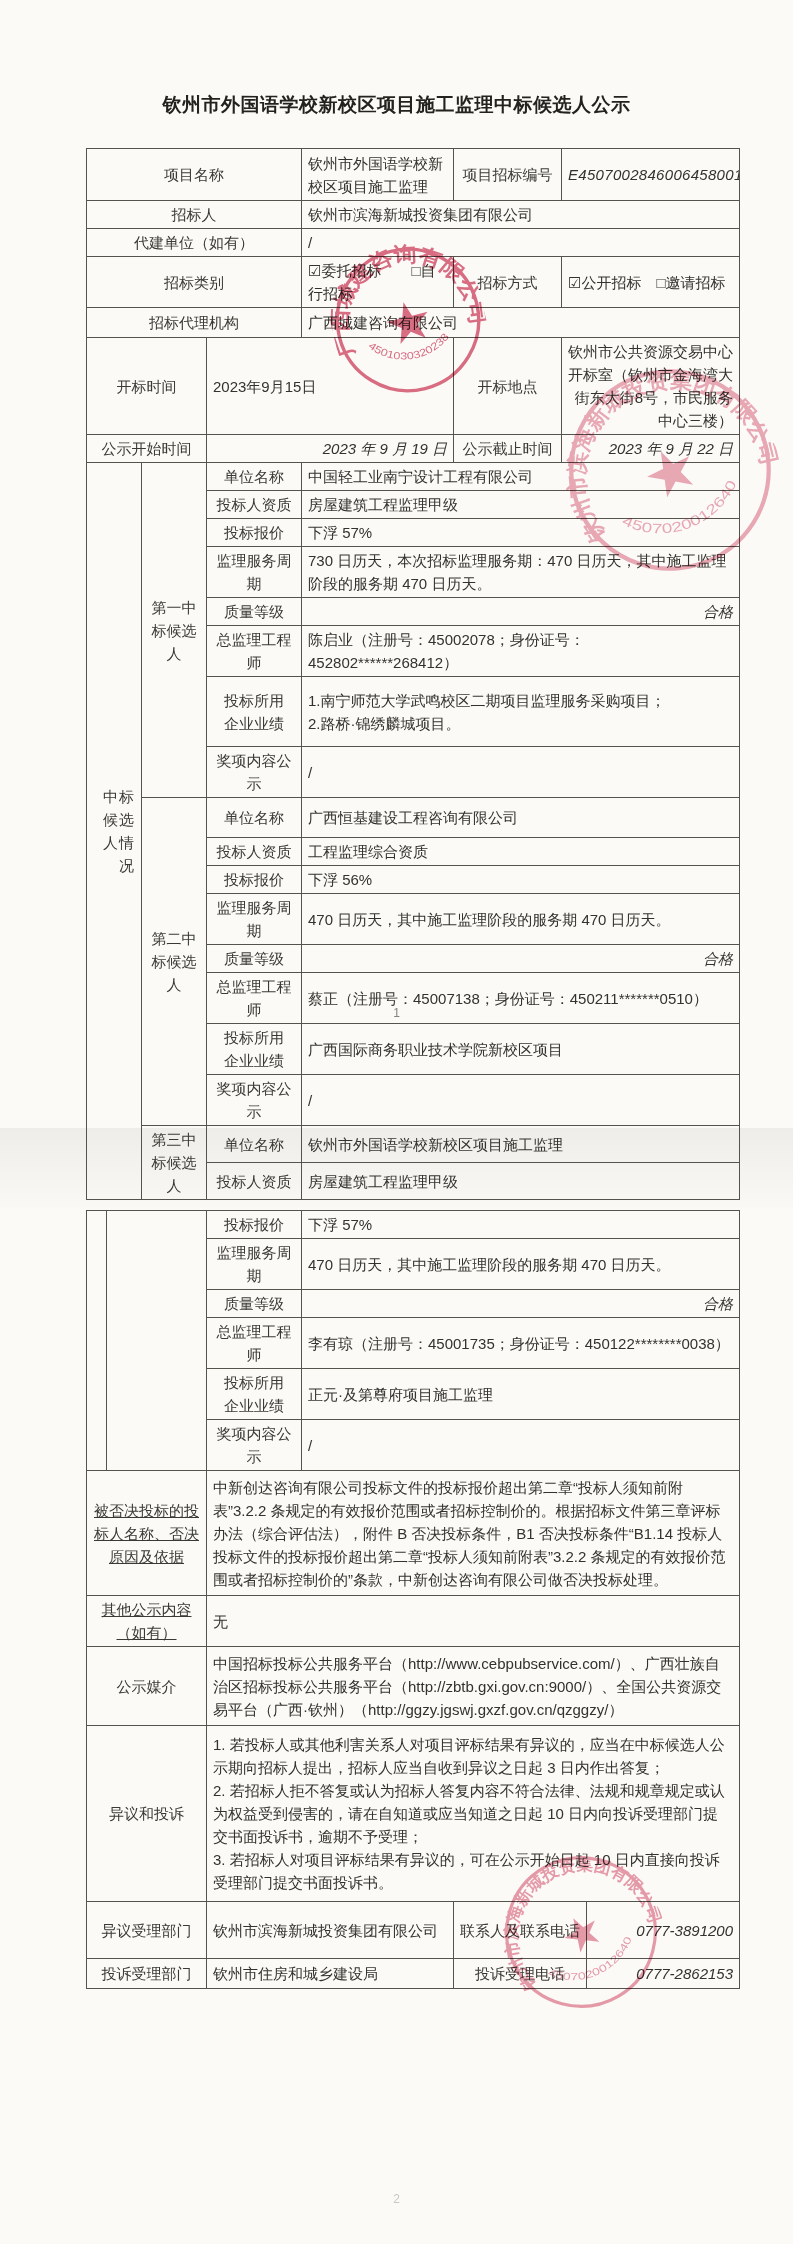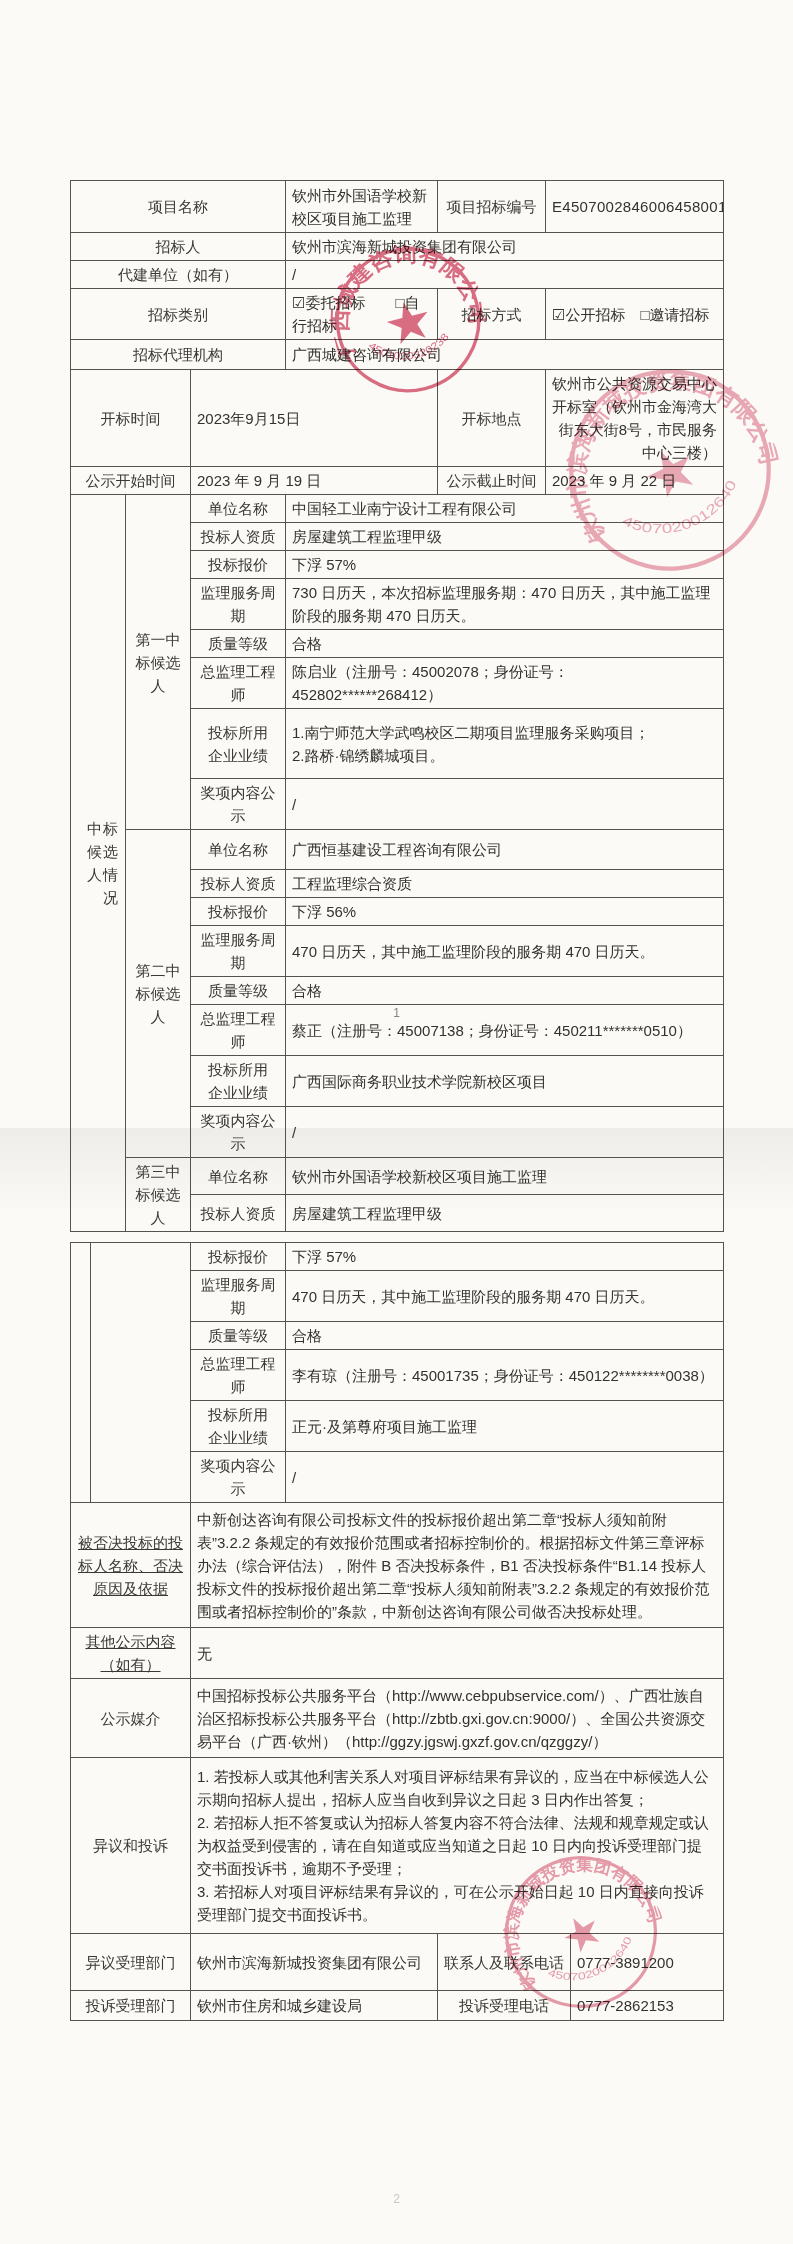--- a/index.html
+++ b/index.html
@@ -2,26 +2,26 @@
 <html><head>
 <meta charset="utf-8">
 <style>
   html,body{margin:0;padding:0;background:#e9e9e7;}
   .canvas{position:relative;width:793px;height:2244px;background:#fbfaf7;overflow:hidden;
           font-family:"Liberation Sans","DejaVu Sans",sans-serif;color:#35342f;}
   .scan-shade{position:absolute;left:0;width:793px;pointer-events:none;
           background:linear-gradient(180deg,rgba(205,203,196,0.28),rgba(240,238,232,0.12));}
   .doc-title{position:absolute;top:92px;left:0;width:793px;text-align:center;margin:0;
           font-size:19px;font-weight:bold;letter-spacing:0.5px;color:#23221d;}
-  table.tbl{position:absolute;left:70px;width:653px;border-collapse:collapse;table-layout:fixed;margin-top:32px;}
+  table.tbl{position:absolute;left:86px;width:653px;border-collapse:collapse;table-layout:fixed;}
   .tbl td{border:1px solid #55534c;font-size:15px;line-height:23px;padding:2px 6px;
           vertical-align:middle;overflow:hidden;}
   .lbl{text-align:center;white-space:pre-line;color:#3a3933;}
   .val{text-align:left;padding-left:9px;white-space:pre-line;color:#33322c;}
-  .center{text-align:left;padding-left:2px;}
+  .center{text-align:right;padding-left:2px;font-style:italic;}
   .code{font-size:13px;letter-spacing:0.3px;}
   .addr{font-size:12px;line-height:24px;padding:1px 4px;text-align:right;}
   .sm{font-size:12.5px;line-height:19px;padding:1px 2px;text-decoration:underline;}
   .para{line-height:25px;padding:4px 9px;}
   .contact{padding:0 18px;line-height:25px;}
   .vert{padding:0 4px;line-height:26px;letter-spacing:1px;text-align:right;}
   .pageno{position:absolute;left:0;width:793px;text-align:center;font-size:12px;}
   .pageno.p1{top:1006px;color:#84837f;}
   .pageno.p2{top:2192px;color:#c9c8c3;}
   .stamp{position:absolute;mix-blend-mode:multiply;pointer-events:none;}
@@ -30,20 +30,21 @@
   .stampB{color:#dd6d86;opacity:0.58;transform:rotate(-26deg);}
   .stampC{color:#da5f7b;opacity:0.62;transform:rotate(-30deg);}
 </style>
 </head>
 <body>
 
 <div class="canvas">
 
   <div class="scan-shade" style="top:1128px;height:80px;"></div>
 
+  <h1 class="doc-title">钦州市外国语学校新校区项目施工监理中标候选人公示</h1>
 
   <table class="tbl" style="top:148px;">
     <colgroup>
       <col style="width:55px">
         <col style="width:65px">
         <col style="width:95px">
       <col style="width:152px">
         <col style="width:108px">
         <col style="width:178px">
     </colgroup>

